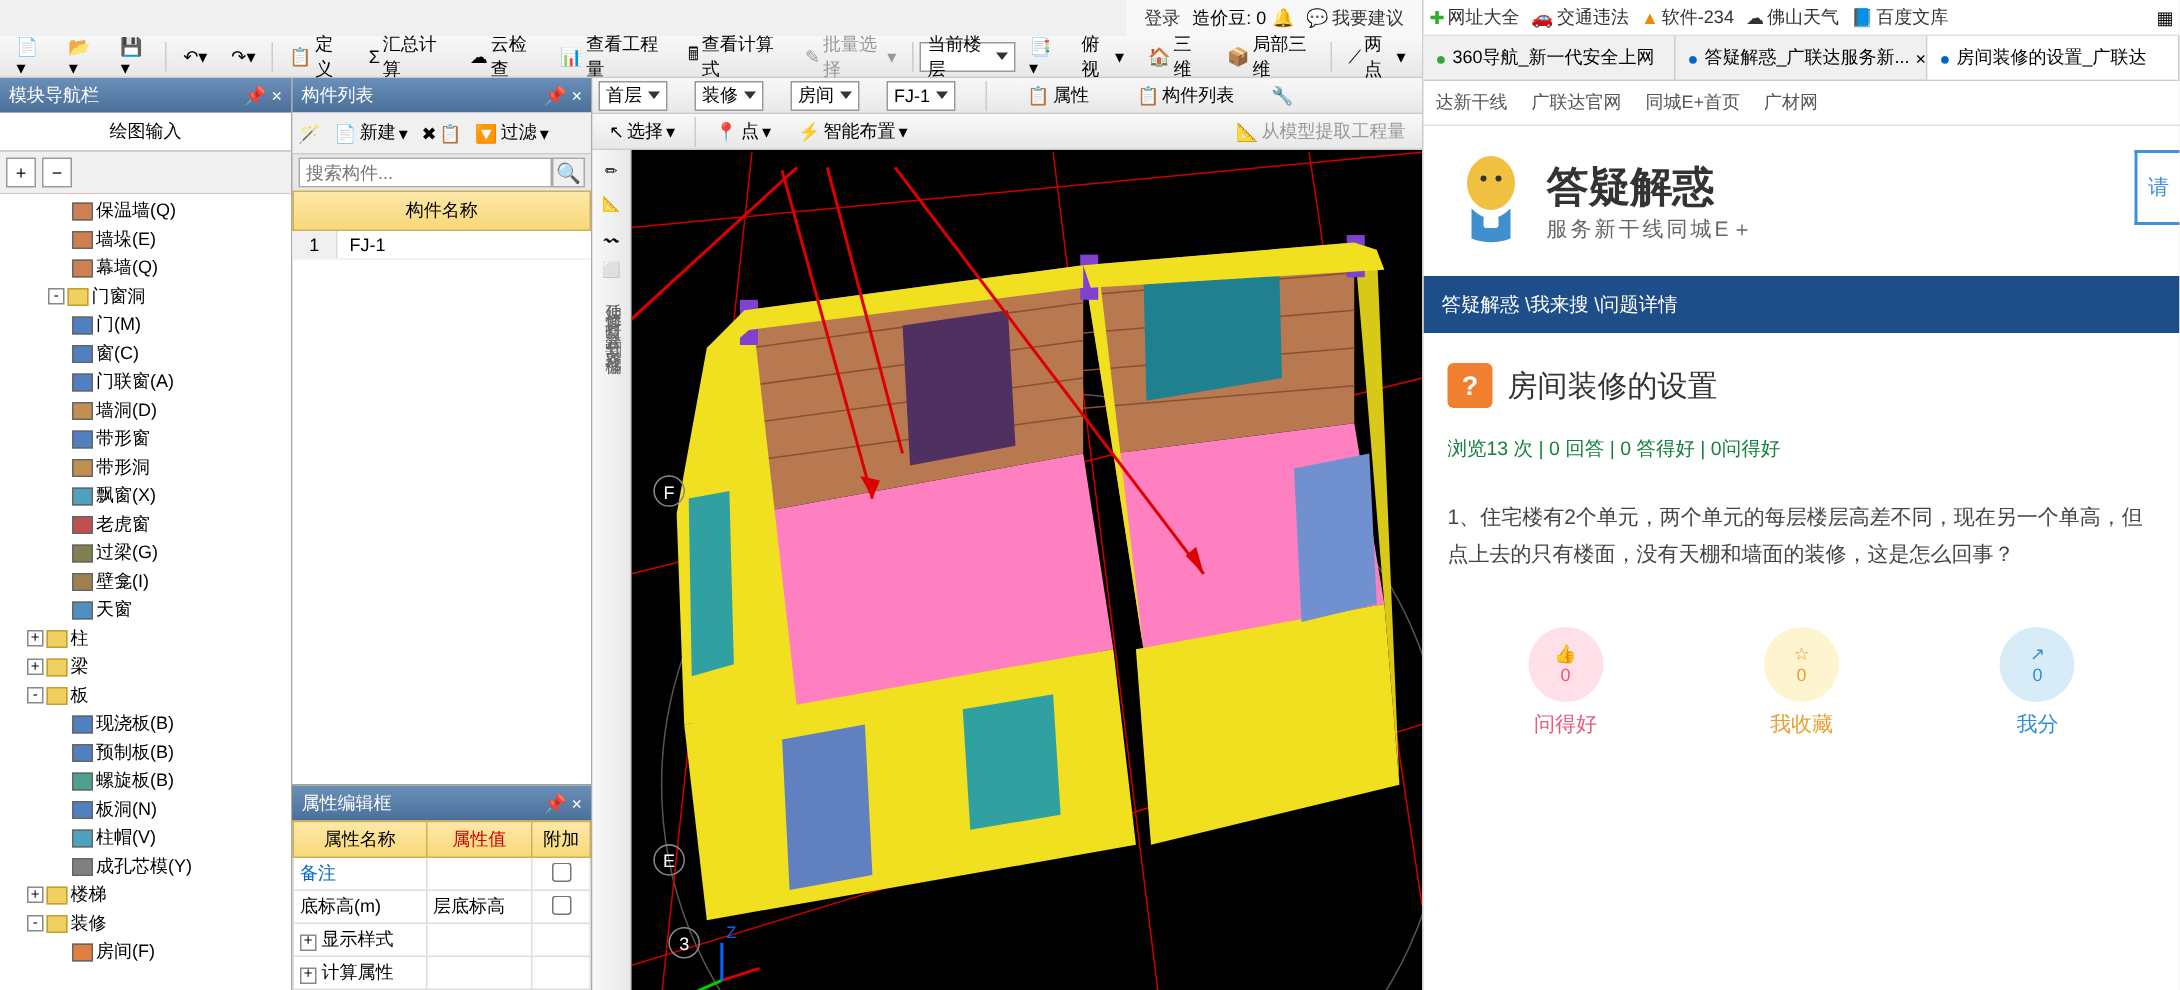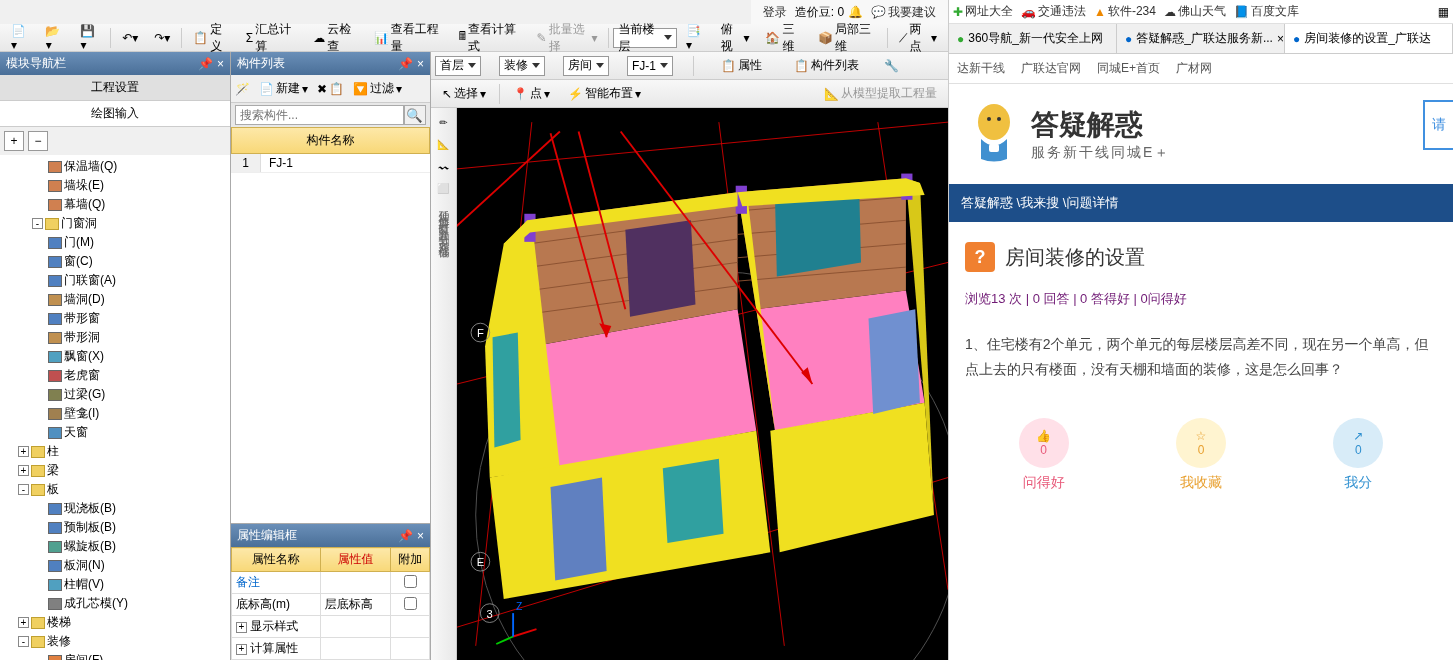--- a/index.html
+++ b/index.html
@@ -6,21 +6,21 @@
 body { font-family: "Microsoft YaHei", Arial, sans-serif; font-size: 12px; background: #f0f0f0; overflow: hidden; width: 1453px; height: 660px; }
 .top-right-bar { position: absolute; top: 0; right: 0; height: 24px; display: flex; align-items: center; gap: 4px; background: #f8f8f8; padding: 0 8px; }
 .top-right-bar a { color: #333; text-decoration: none; display: flex; align-items: center; gap: 2px; padding: 0 4px; }
 .main-toolbar { position: absolute; top: 24px; left: 0; right: 0; height: 28px; background: linear-gradient(#f8f8f8,#e8e8e8); border-bottom: 1px solid #ccc; display: flex; align-items: center; padding: 0 4px; gap: 2px; }
 .tb-btn { padding: 2px 6px; display: flex; align-items: center; gap: 2px; border: 1px solid transparent; cursor: pointer; font-size: 12px; }
 .tb-sep { width: 1px; height: 20px; background: #ccc; margin: 0 2px; }
 .dropdown { display: flex; align-items: center; border: 1px solid #999; background: #fff; height: 20px; padding: 0 4px; cursor: pointer; }
 .dropdown-arrow { width: 0; height: 0; border-left: 4px solid transparent; border-right: 4px solid transparent; border-top: 5px solid #333; margin-left: 4px; }
 
 .left-app { position: absolute; top: 52px; left: 0; width: 948px; bottom: 0; display: flex; }
-.nav-panel { width: 231px; background: #7f1d1d; border-right: 1px solid #aaa; display: flex; flex-direction: column; }
+.nav-panel { width: 195px; background: #7f1d1d; border-right: 1px solid #aaa; display: flex; flex-direction: column; }
 .panel-header { background: linear-gradient(#6a8fb8,#4a6f98); color: #fff; padding: 3px 6px; display: flex; justify-content: space-between; align-items: center; font-size: 12px; }
 .panel-tab { background: #e0e0e0; padding: 4px; text-align: center; border-bottom: 1px solid #ccc; cursor: pointer; }
 .panel-tab.active { background: #fff; }
 .tool-row { display: flex; gap: 4px; padding: 4px; background: #f0f0f0; }
 .sq-btn { width: 20px; height: 20px; border: 1px solid #999; background: #fff; display: flex; align-items: center; justify-content: center; cursor: pointer; }
 .tree { flex: 1; background: #fff; overflow: auto; padding: 2px; }
 .tree-node { padding: 1px 0 1px 4px; display: flex; align-items: center; gap: 2px; cursor: pointer; white-space: nowrap; }
 .tree-indent { display: inline-block; }
 .expand-box { width: 11px; height: 11px; border: 1px solid #888; display: inline-flex; align-items: center; justify-content: center; font-size: 10px; line-height: 1; background: #fff; }
 .tree-icon { width: 14px; height: 12px; display: inline-block; }
@@ -62,21 +62,21 @@
 .browser-nav a { color: #555; text-decoration: none; font-size: 12px; }
 .browser-content { flex: 1; padding: 0; overflow: hidden; }
 .brand-area { display: flex; align-items: center; padding: 20px; gap: 12px; }
 .brand-logo { width: 50px; height: 60px; position: relative; }
 .brand-text h1 { font-size: 28px; color: #333; font-weight: bold; }
 .brand-text p { font-size: 14px; color: #666; letter-spacing: 2px; }
 .breadcrumb-bar { background: #1d4e89; color: #fff; padding: 10px 12px; font-size: 13px; }
 .question-title { display: flex; align-items: center; gap: 10px; padding: 20px 16px 10px; }
 .q-icon { width: 30px; height: 30px; background: #f08030; color: #fff; display: flex; align-items: center; justify-content: center; font-size: 18px; font-weight: bold; border-radius: 4px; }
 .q-title { font-size: 20px; color: #333; }
-.q-stats { padding: 8px 16px; color: #701a75; font-size: 13px; }
+.q-stats { padding: 8px 16px; color: #15803d; font-size: 13px; }
 .q-body { padding: 16px; font-size: 14px; color: #444; line-height: 1.8; }
 .action-buttons { display: flex; justify-content: space-around; padding: 20px 16px; }
 .action-btn { display: flex; flex-direction: column; align-items: center; gap: 6px; cursor: pointer; }
 .action-circle { width: 50px; height: 50px; border-radius: 50%; display: flex; flex-direction: column; align-items: center; justify-content: center; }
 .action-circle.pink { background: #ffe0e8; color: #e85a7a; }
 .action-circle.yellow { background: #fff4d0; color: #e8a030; }
 .action-circle.blue { background: #d8ecf8; color: #3090d0; }
 .action-label { font-size: 14px; }
 .action-label.pink { color: #e85a7a; }
 .action-label.yellow { color: #e8a030; }
@@ -125,21 +125,20 @@
   <div class="tb-btn">⟋<span>两点</span>▾</div>
 </div>
 
 <div class="left-app">
 
   <div class="nav-panel">
     <div class="panel-header">
       <span>模块导航栏</span>
       <span>📌 ×</span>
     </div>
-    <div class="panel-tab">工程设置</div>
     <div class="panel-tab active">绘图输入</div>
     <div class="tool-row">
       <div class="sq-btn">+</div>
       <div class="sq-btn">−</div>
     </div>
     <div class="tree" id="tree">
         <div class="tree-node">
           <span class="tree-indent" style="width:40px"></span>
           <span class="tree-icon" style="background:#d08050;border:1px solid #666"></span>
           <span>保温墙(Q)</span>

